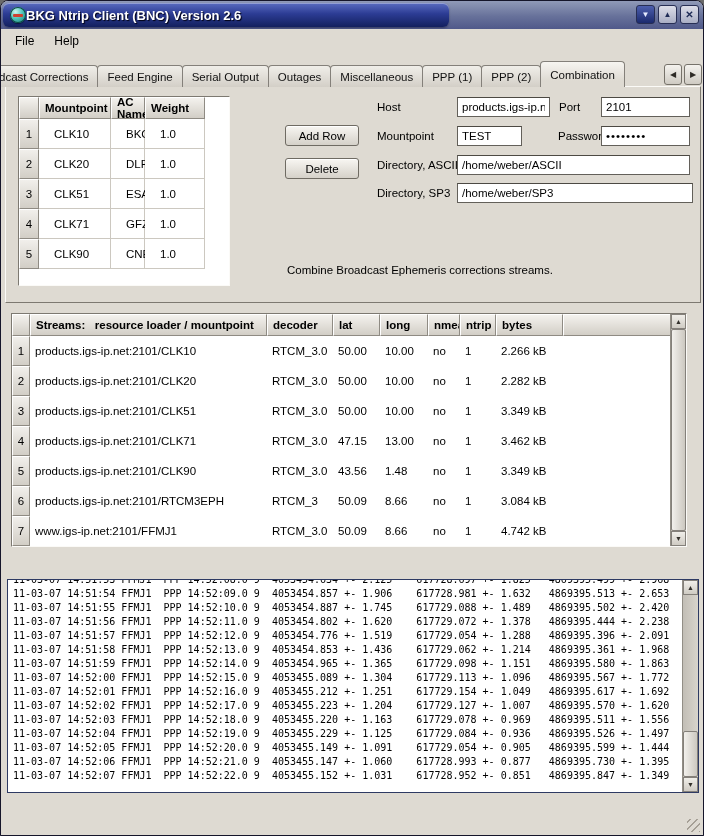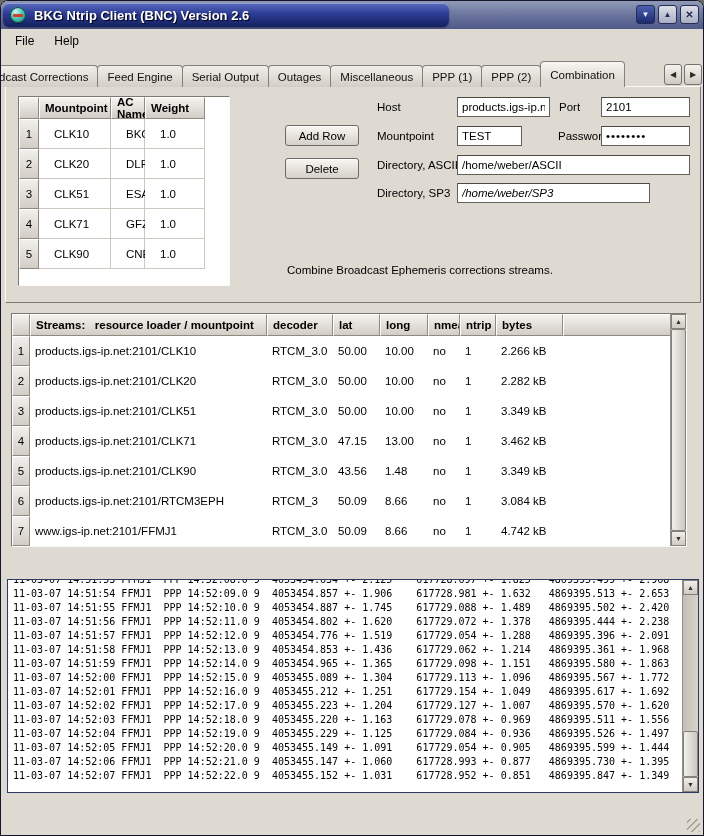--- a/index.html
+++ b/index.html
@@ -5,21 +5,21 @@
   html,body{margin:0;padding:0;}
   body{font-family:"Liberation Sans",sans-serif;background:#6a6a6a;}
   .window{position:relative;width:704px;height:836px;background:#dedad2;overflow:hidden;
           border-radius:8px 8px 0 0;border:1px solid #15152a;box-sizing:border-box;}
 
   
   .titlebar{position:absolute;left:0;top:0;width:100%;height:28px;
     background:linear-gradient(180deg,#909ab8 0%,#67719a 55%,#50598a 100%);}
   .title-capsule{position:absolute;left:2px;top:2px;width:432px;height:24px;border-radius:6px;
     background:linear-gradient(180deg,#5a6cc0 0%,#2c3c94 45%,#13205e 100%);
-    display:flex;align-items:center;padding:0 7px;gap:8px;
+    display:flex;align-items:center;padding:0 7px;
     box-shadow:inset 0 1px 0 rgba(255,255,255,.35), 0 1px 2px rgba(0,0,20,.35);}
   .app-icon{width:16px;height:16px;border-radius:50%;flex:0 0 auto;position:relative;
     background:radial-gradient(circle at 35% 30%,#cdf6ef 0%,#4fc3b8 45%,#11756d 100%);
     box-shadow:inset 0 0 0 1px #0b4a44, 0 1px 1px rgba(0,0,0,.45);}
   .app-icon::after{content:"";position:absolute;left:3px;top:7px;width:10px;height:3px;background:#d04030;border-radius:1px;}
   .window-title{color:#fff;font-size:13px;font-weight:bold;white-space:nowrap;text-shadow:1px 1px 1px #001;}
   .win-btns{position:absolute;right:4px;top:4px;display:flex;gap:3px;}
   .win-btn{width:19px;height:19px;border-radius:3px;display:flex;align-items:center;justify-content:center;
     font-size:8px;border:1px solid #272e54;box-sizing:border-box;}
   .win-btn.minimize{background:linear-gradient(180deg,#4d5fae,#1b2a6e);color:#e6ebff;}
@@ -224,21 +224,21 @@
 
     <span class="flabel" style="left:371px;top:43px;">Mountpoint</span>
     <input class="field" style="left: 451px; top: 39px; width: 65px;" value="TEST">
     <span class="flabel" style="left:552px;top:43px;">Password</span>
     <input class="field pw" style="left: 595px; top: 39px; width: 89px;" value="••••••••">
 
     <span class="flabel" style="left:371px;top:72px;">Directory, ASCII</span>
     <input class="field" style="left: 451px; top: 68px; width: 233px;" value="/home/weber/ASCII">
 
     <span class="flabel" style="left:371px;top:100px;">Directory, SP3</span>
-    <input class="field" style="left: 451px; top: 96px; width: 193px; font-style: italic;" value="/home/weber/SP3">
+    <input class="field" style="left: 451px; top: 96px; width: 236px;" value="/home/weber/SP3">
 
     <span class="combine-note">Combine Broadcast Ephemeris corrections streams.</span>
   </div>
 
   <div class="streams">
     <div class="shead">
       <div class="shcell w-num"></div>
       <div class="shcell w-main">Streams:   resource loader / mountpoint</div>
       <div class="shcell w-dec">decoder</div>
       <div class="shcell w-lat">lat</div>

